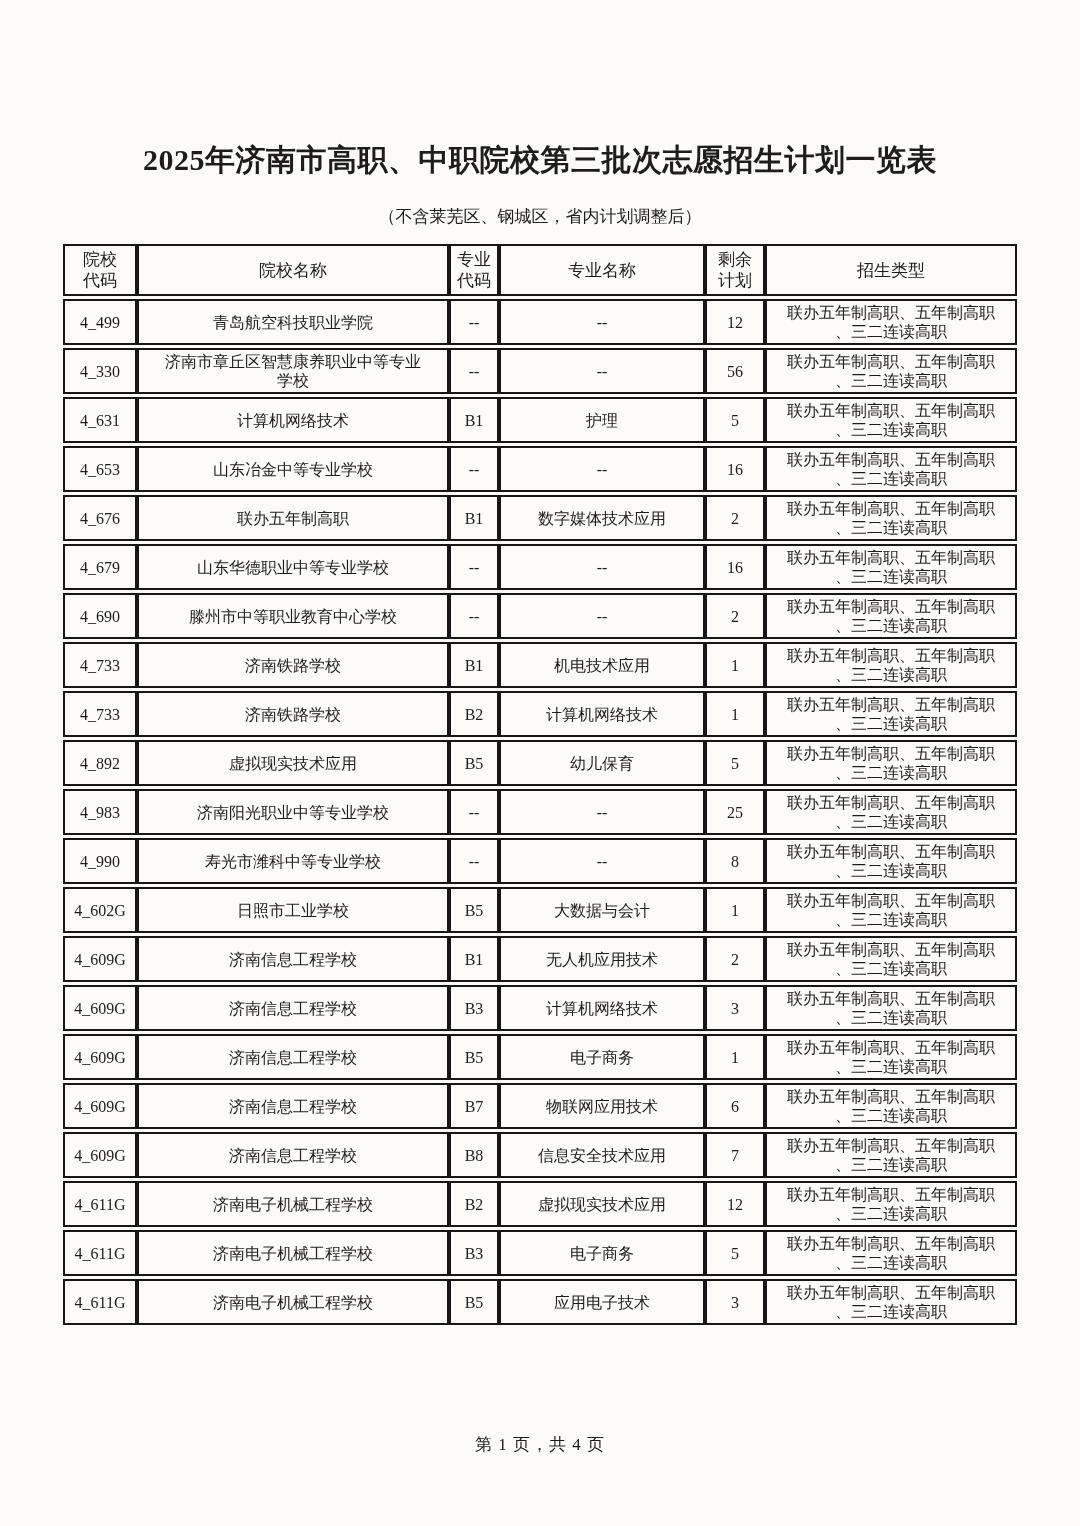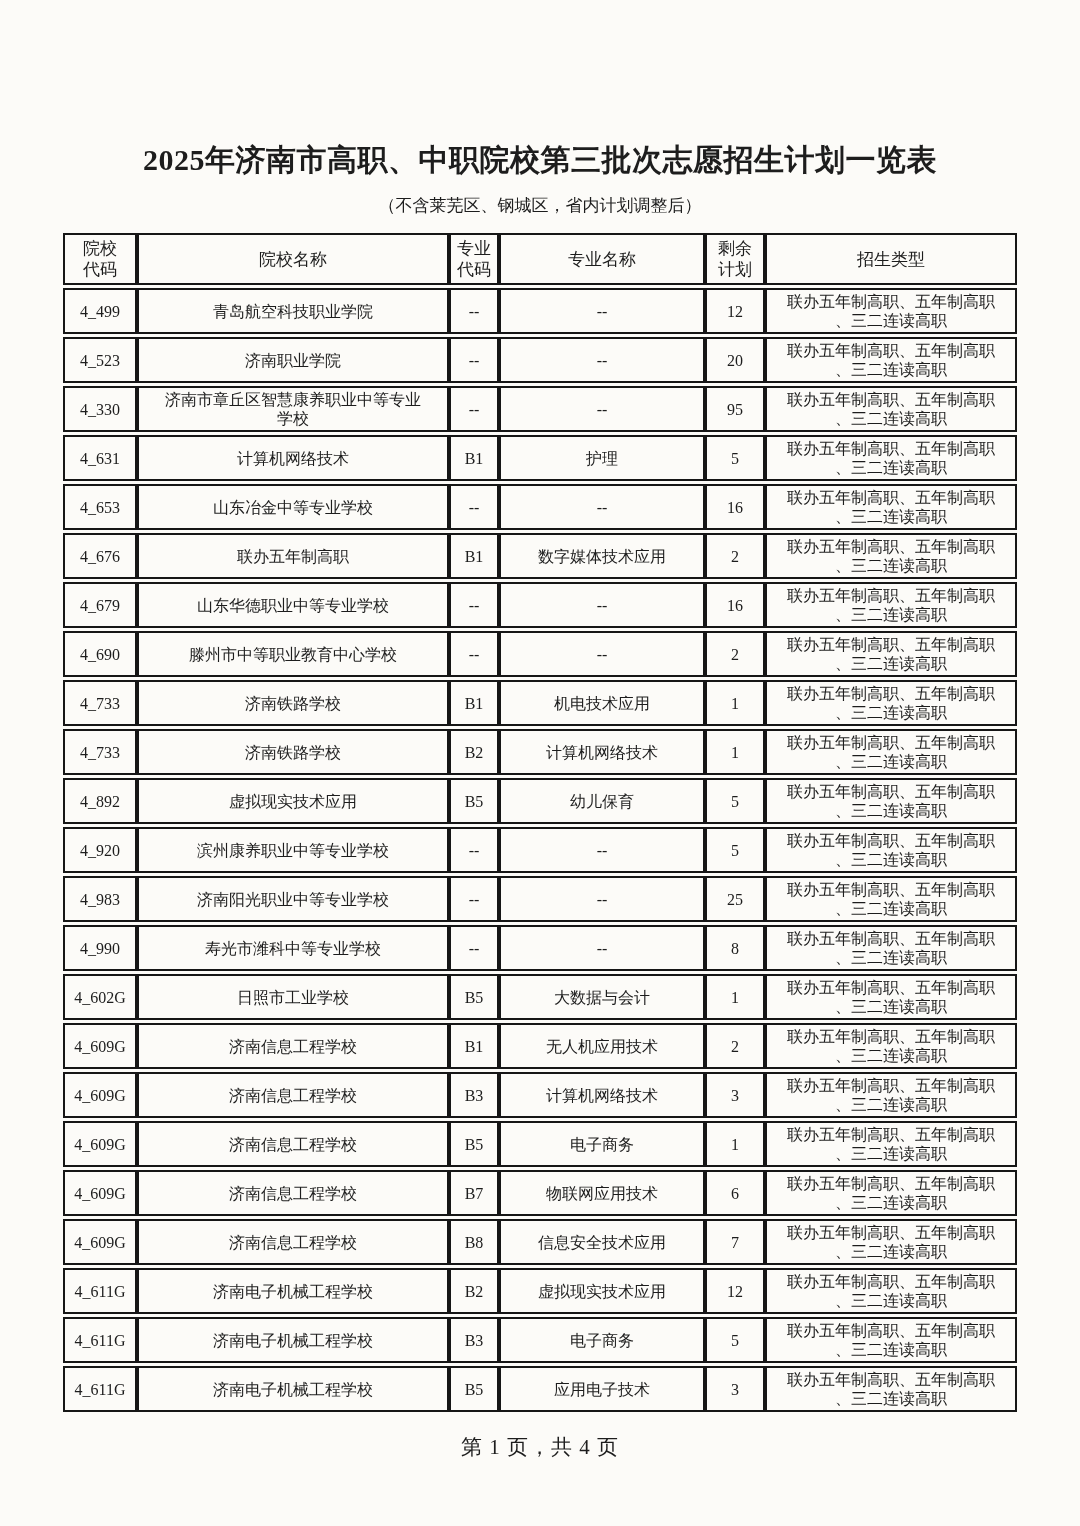--- a/index.html
+++ b/index.html
@@ -15,21 +15,21 @@
     overflow: hidden;
   }
   .doc-title {
     padding-top: 140px;
     text-align: center;
     font-size: 30px;
     font-weight: bold;
     letter-spacing: 0.5px;
   }
   .doc-subtitle {
-    margin-top: 13px;
+    margin-top: 24px;
     text-align: center;
     font-size: 17px;
   }
   .plan-table {
     margin: 13px auto 6px auto;
     width: 954px;
     table-layout: fixed;
     border-collapse: separate;
     border-spacing: 0 3px;
   }
@@ -58,21 +58,21 @@
   col.c-major-code  { width: 50px; }
   col.c-major-name  { width: 206px; }
   col.c-remaining   { width: 60px; }
   col.c-enroll-type { width: 252px; }
   .footer {
     position: absolute;
     left: 0;
     right: 0;
     top: 1433px;
     text-align: center;
-    font-size: 21px;
+    font-size: 17px;
     letter-spacing: 1px;
   }
 </style>
 </head>
 <body>
 
 <div class="page">
 
   <div class="doc-title">2025年济南市高职、中职院校第三批次志愿招生计划一览表</div>
   <div class="doc-subtitle">（不含莱芜区、钢城区，省内计划调整后）</div>
@@ -103,35 +103,26 @@
         <tr>
           <td>4_499</td>
           <td>青岛航空科技职业学院</td>
           <td>--</td>
           <td>--</td>
           <td>12</td>
           <td>联办五年制高职、五年制高职
 、三二连读高职</td>
         </tr>
         <tr>
-          <td>4_523</td>
-          <td>济南职业学院</td>
-          <td>--</td>
-          <td>--</td>
-          <td>20</td>
-          <td>联办五年制高职、五年制高职
-、三二连读高职</td>
-        </tr>
-        <tr>
           <td>4_330</td>
           <td>济南市章丘区智慧康养职业中等专业
 学校</td>
           <td>--</td>
           <td>--</td>
-          <td>95</td>
+          <td>56</td>
           <td>联办五年制高职、五年制高职
 、三二连读高职</td>
         </tr>
         <tr>
           <td>4_631</td>
           <td>计算机网络技术</td>
           <td>B1</td>
           <td>护理</td>
           <td>5</td>
           <td>联办五年制高职、五年制高职
@@ -194,29 +185,20 @@
         <tr>
           <td>4_892</td>
           <td>虚拟现实技术应用</td>
           <td>B5</td>
           <td>幼儿保育</td>
           <td>5</td>
           <td>联办五年制高职、五年制高职
 、三二连读高职</td>
         </tr>
         <tr>
-          <td>4_920</td>
-          <td>滨州康养职业中等专业学校</td>
-          <td>--</td>
-          <td>--</td>
-          <td>5</td>
-          <td>联办五年制高职、五年制高职
-、三二连读高职</td>
-        </tr>
-        <tr>
           <td>4_983</td>
           <td>济南阳光职业中等专业学校</td>
           <td>--</td>
           <td>--</td>
           <td>25</td>
           <td>联办五年制高职、五年制高职
 、三二连读高职</td>
         </tr>
         <tr>
           <td>4_990</td>

